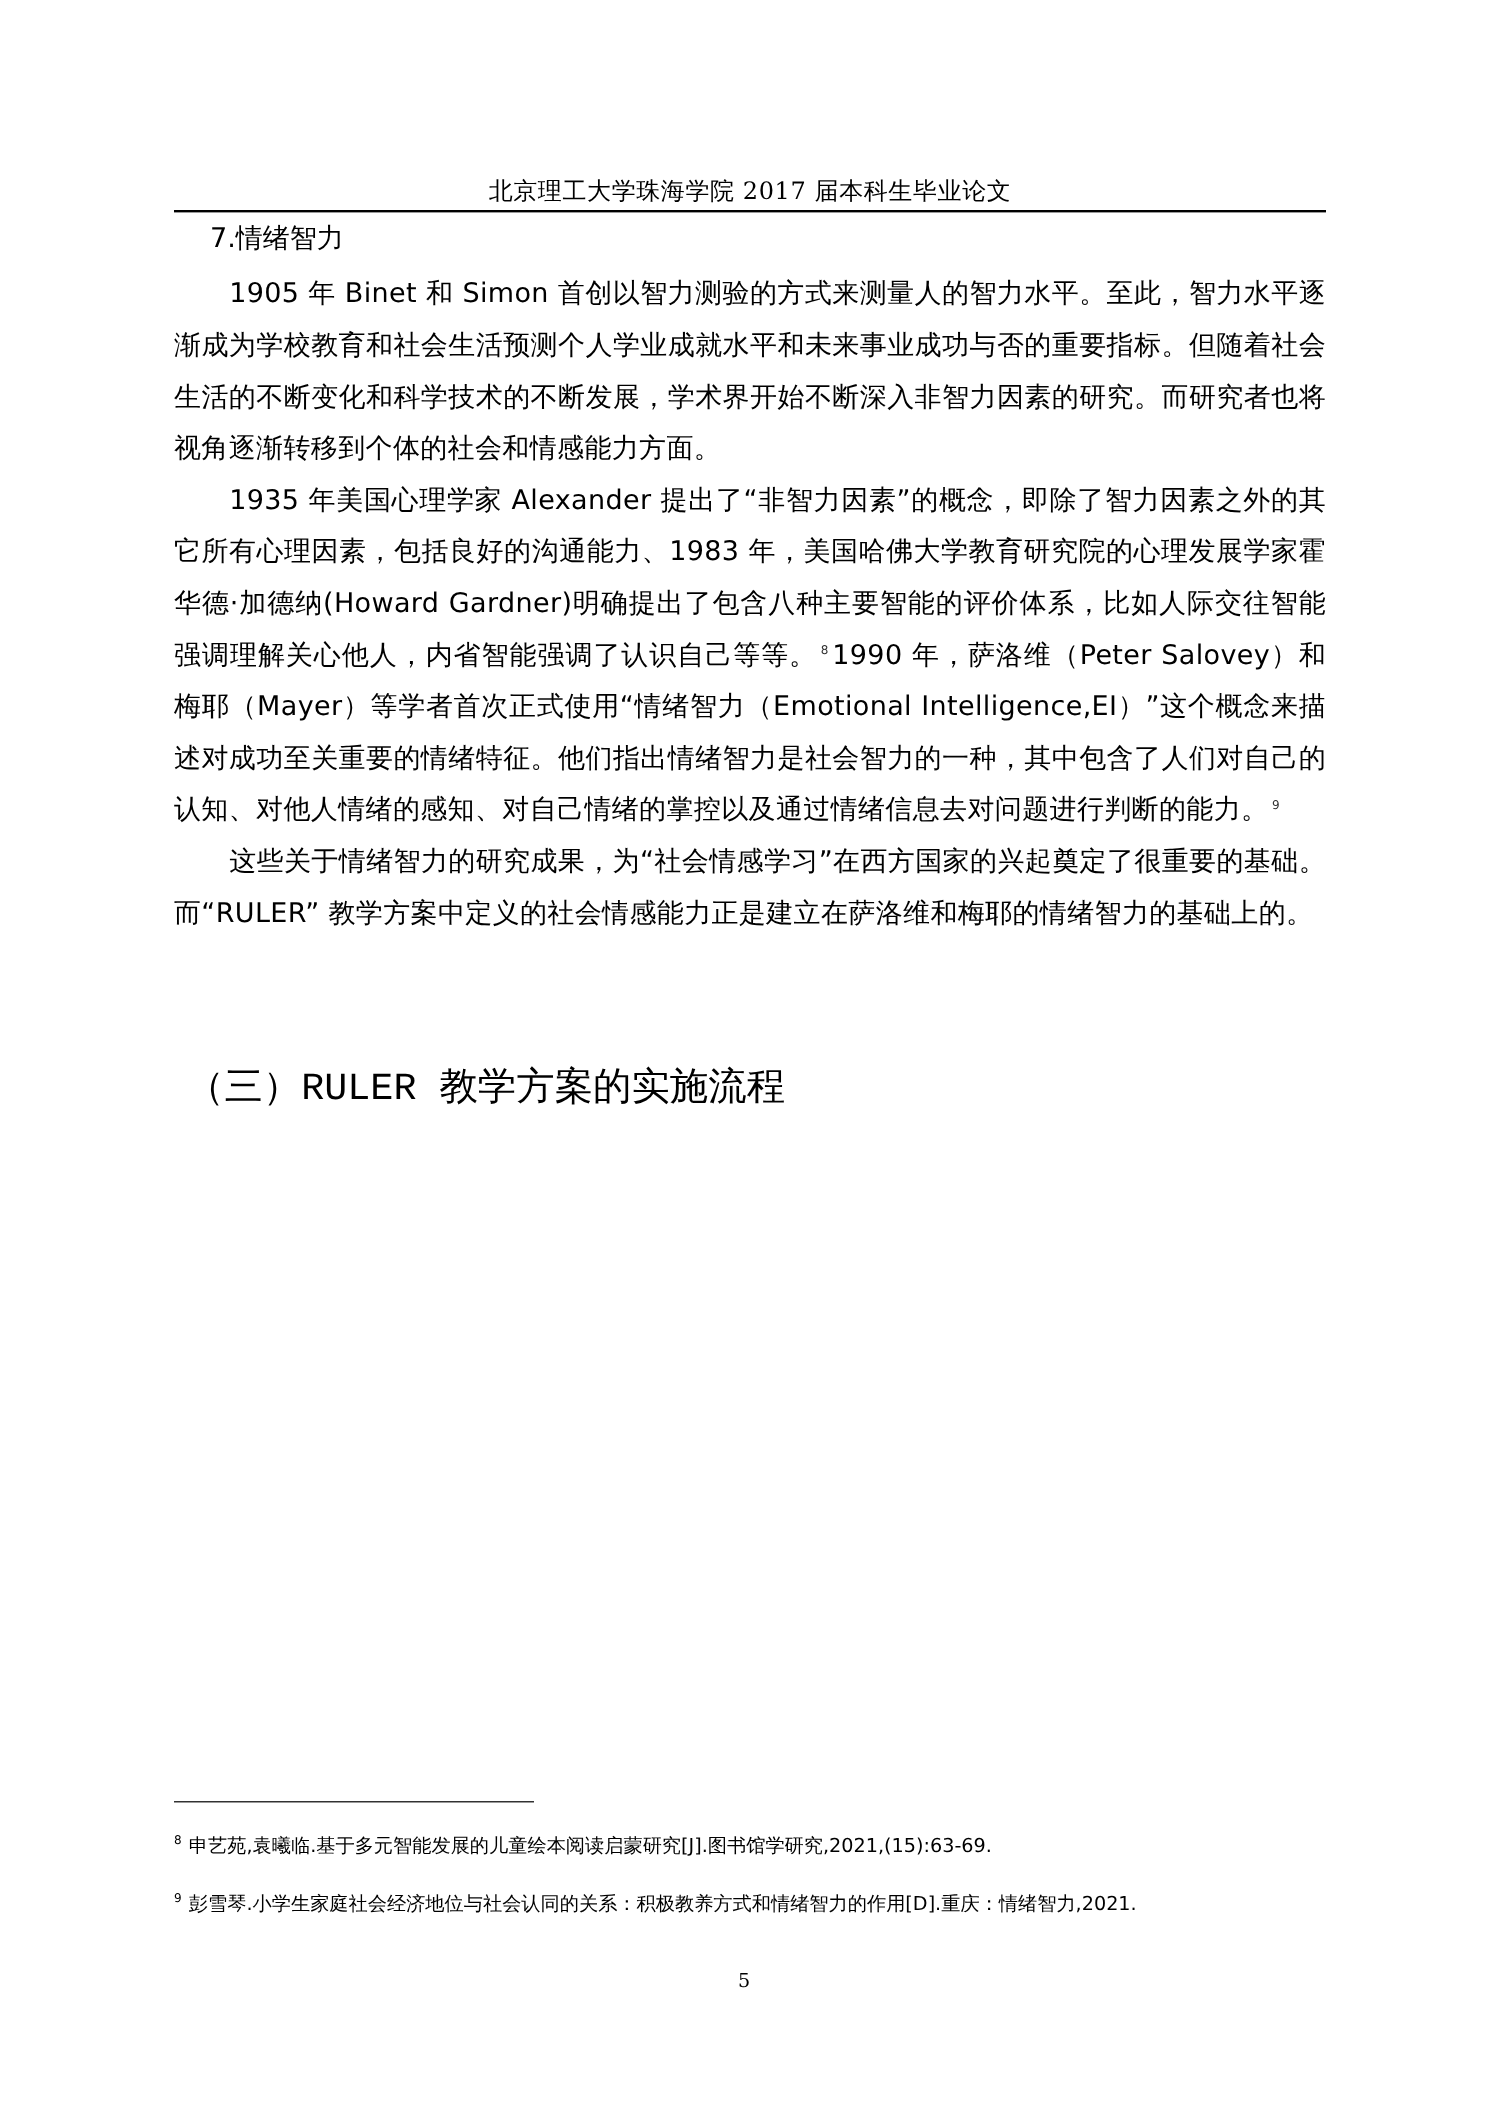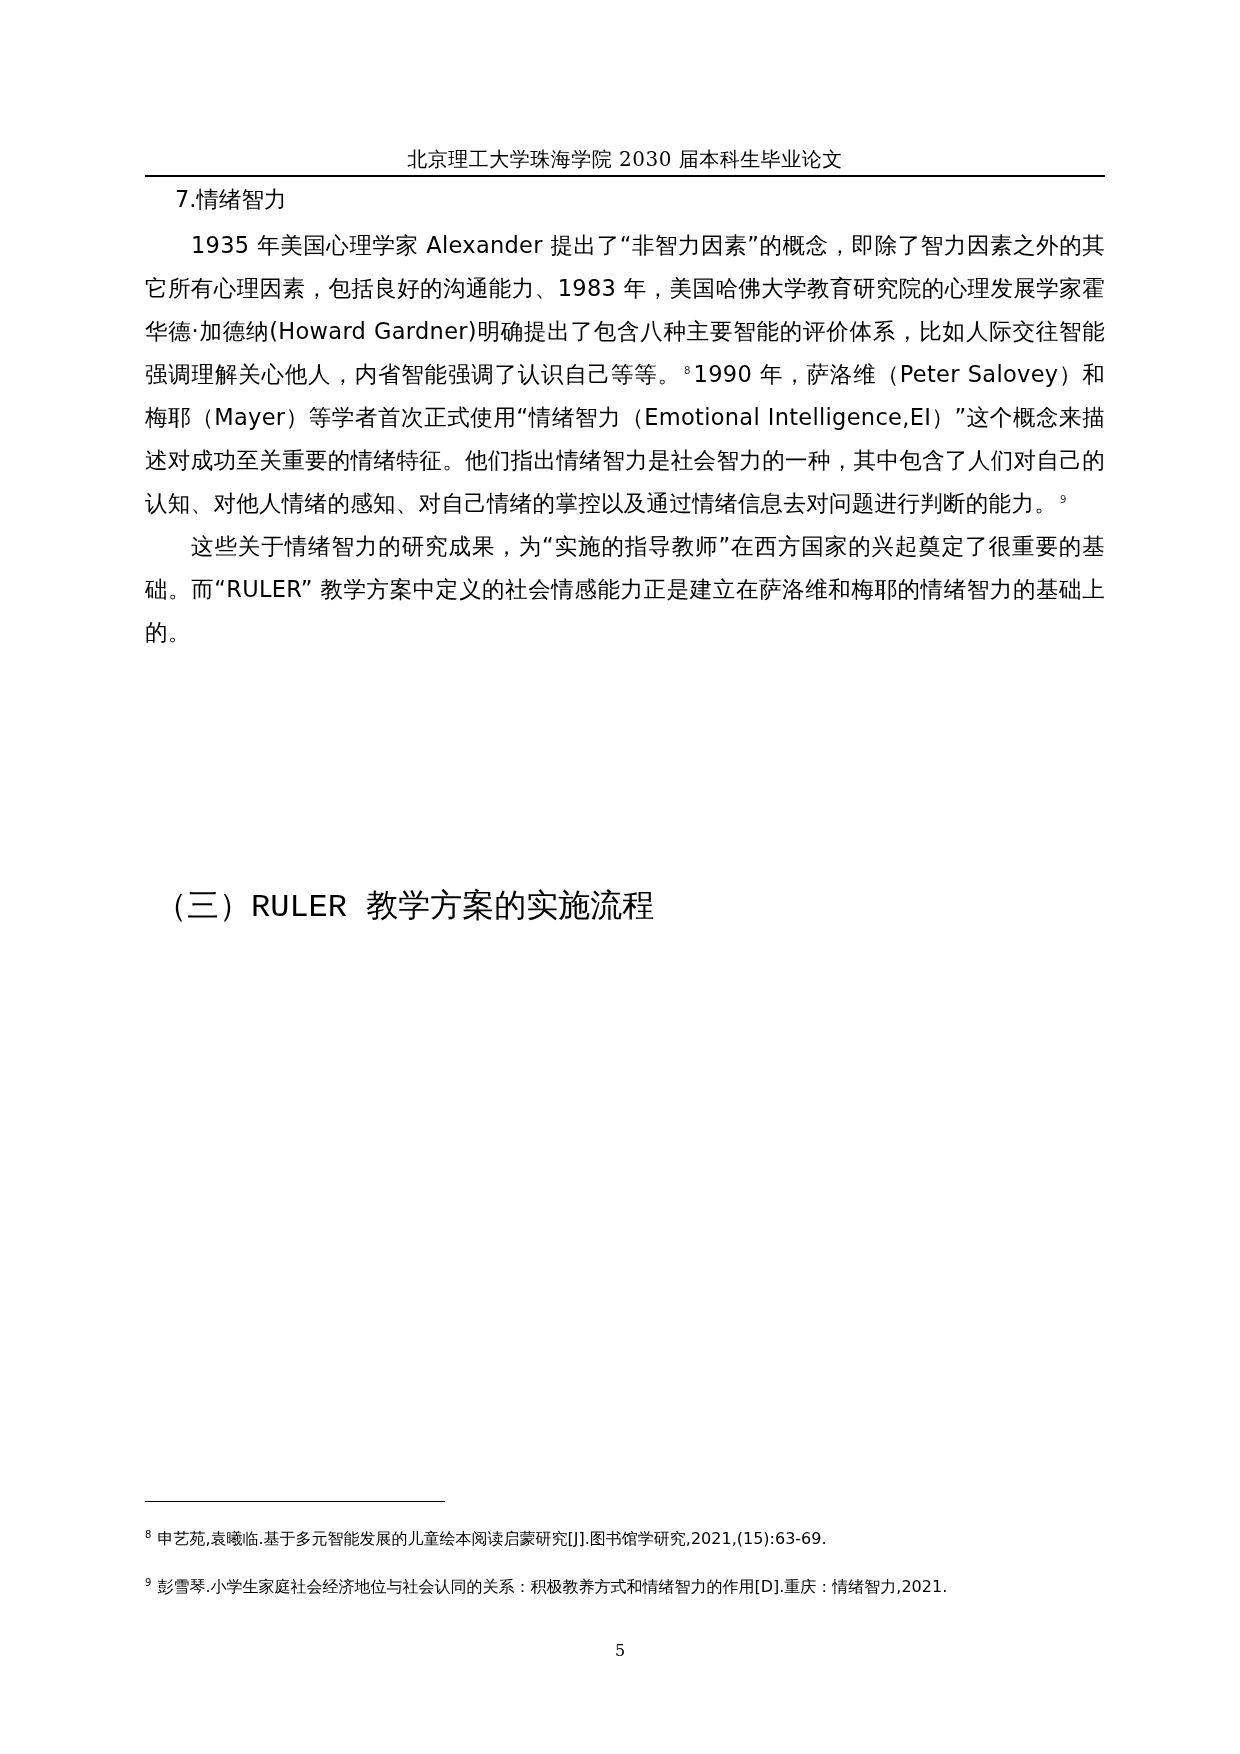--- a/index.html
+++ b/index.html
@@ -99,28 +99,29 @@
       top: 1641px;
       text-align: center;
       font-family: "DejaVu Serif", "Liberation Serif", serif;
       font-size: 16px;
       line-height: 20px;
     }
   </style>
 </head>
 <body>
 
-<div class="header">北京理工大学珠海学院 2030 届本科生毕业论文</div>
+<div class="header">北京理工大学珠海学院 2017 届本科生毕业论文</div>
 <div class="header-rule"></div>
 
 <div class="sub-heading">7.情绪智力</div>
 
 <div class="body-text" style="top: 224px;">
+  <p class="para indent">1905 年 Binet 和 Simon 首创以智力测验的方式来测量人的智力水平。至此，智力水平逐渐成为学校教育和社会生活预测个人学业成就水平和未来事业成功与否的重要指标。但随着社会生活的不断变化和科学技术的不断发展，学术界开始不断深入非智力因素的研究。而研究者也将视角逐渐转移到个体的社会和情感能力方面。</p>
   <p class="para indent"><span>1935 年美国心理学家 Alexander 提出了“非智力因素”的概念，即除了智力因素之外的其它所有心理因素，包括良好的沟通能力、1983 年，美国哈佛大学教育研究院的心理发展学家霍华德·加德纳(Howard Gardner)明确提出了包含八种主要智能的评价体系，比如人际交往智能强调理解关心他人，内省智能强调了认识自己等等。</span><span class="fn-ref">8</span><span>1990 年，萨洛维（Peter Salovey）和梅耶（Mayer）等学者首次正式使用“情绪智力（Emotional Intelligence,EI）”这个概念来描述对成功至关重要的情绪特征。他们指出情绪智力是社会智力的一种，其中包含了人们对自己的认知、对他人情绪的感知、对自己情绪的掌控以及通过情绪信息去对问题进行判断的能力。</span><span class="fn-ref">9</span></p>
-  <p class="para indent">这些关于情绪智力的研究成果，为“实施的指导教师”在西方国家的兴起奠定了很重要的基础。而“RULER” 教学方案中定义的社会情感能力正是建立在萨洛维和梅耶的情绪智力的基础上的。</p>
+  <p class="para indent">这些关于情绪智力的研究成果，为“社会情感学习”在西方国家的兴起奠定了很重要的基础。而“RULER” 教学方案中定义的社会情感能力正是建立在萨洛维和梅耶的情绪智力的基础上的。</p>
 </div>
 
 <div class="section-heading">（三）RULER 教学方案的实施流程</div>
 
 <div class="body-text" style="top: 982px;">
 </div>
 
 <div class="footnote-rule"></div>
 
 <div class="footnote" style="top: 1524px;">

